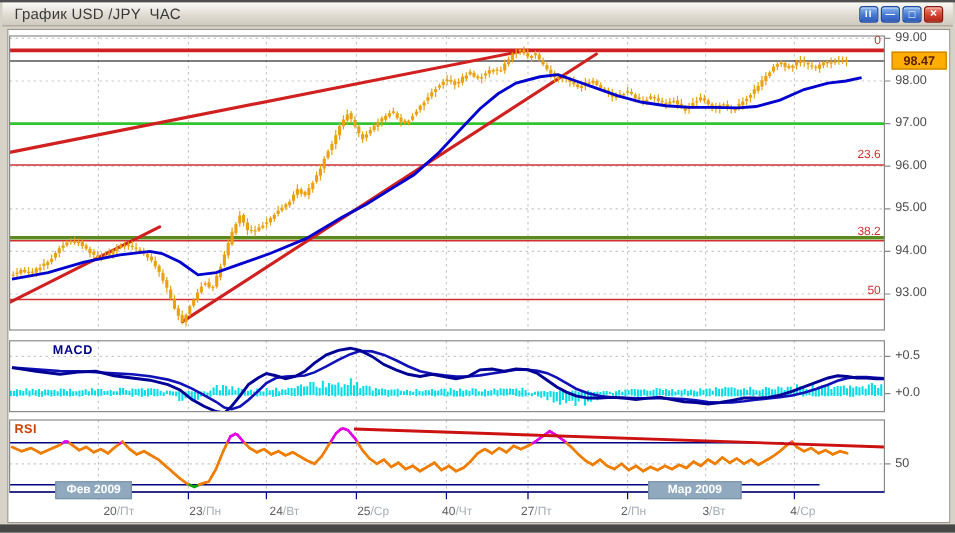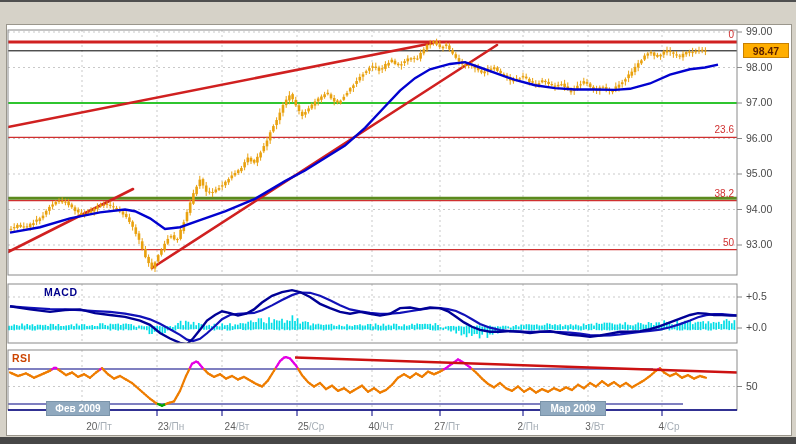--- a/index.html
+++ b/index.html
@@ -34,20 +34,29 @@
   .mbadge{position:absolute;height:15px;background:#90A9BF;border:1px solid #7A93A9;color:#fff;
         font-size:10px;font-weight:bold;text-align:center;line-height:14px;margin-left:32px;}
   .day-lbl{position:absolute;font-size:10px;transform:translateX(-50%);}
   .day-lbl .num{color:#5E5E5E;}
   .day-lbl .dn{color:#A6AEB6;}
 </style>
 </head>
 <body>
 
 <div class="win">
+  <div class="titlebar">
+    <span class="title">График USD /JPY  ЧАС</span>
+    <div class="winbtns">
+      <div class="wbtn" style="letter-spacing:1px;">II</div>
+      <div class="wbtn">—</div>
+      <div class="wbtn" style="font-size:9px;">□</div>
+      <div class="wbtn red" style="font-size:10px;">×</div>
+    </div>
+  </div>
   <div class="client"></div>
   <svg id="cv" width="796" height="444">
       <clipPath id="cm">
         <rect x="8" y="28" width="729" height="245"></rect>
       </clipPath>
       <rect x="8" y="28" width="729" height="245" fill="#fff"></rect>
       <clipPath id="cc">
         <rect x="8" y="282" width="729" height="59"></rect>
       </clipPath>
       <rect x="8" y="282" width="729" height="59" fill="#fff"></rect>
@@ -1227,16 +1236,16 @@
       <span class="day-lbl" style="left: 99px; top: 419px;"><span class="num">20</span><span class="dn">/Пт</span></span>
       <span class="day-lbl" style="left: 171px; top: 419px;"><span class="num">23</span><span class="dn">/Пн</span></span>
       <span class="day-lbl" style="left: 237px; top: 419px;"><span class="num">24</span><span class="dn">/Вт</span></span>
       <span class="day-lbl" style="left: 311px; top: 419px;"><span class="num">25</span><span class="dn">/Ср</span></span>
       <span class="day-lbl" style="left: 381px; top: 419px;"><span class="num">40</span><span class="dn">/Чт</span></span>
       <span class="day-lbl" style="left: 447px; top: 419px;"><span class="num">27</span><span class="dn">/Пт</span></span>
       <span class="day-lbl" style="left: 528px; top: 419px;"><span class="num">2</span><span class="dn">/Пн</span></span>
       <span class="day-lbl" style="left: 595px; top: 419px;"><span class="num">3</span><span class="dn">/Вт</span></span>
       <span class="day-lbl" style="left: 669px; top: 419px;"><span class="num">4</span><span class="dn">/Ср</span></span>
       <span class="mbadge" style="left: 14px; top: 399px; width: 64px;">Фев 2009</span>
-      <span class="mbadge" style="left: 508px; top: 399px; width: 66px; text-align: center;">Мар 2009</span>
+      <span class="mbadge" style="left: 508px; top: 399px; width: 78px; text-align: center;">Мар 2009</span>
     </div>
   <div class="bottomband"></div>
 </div>
 
 </body></html>

